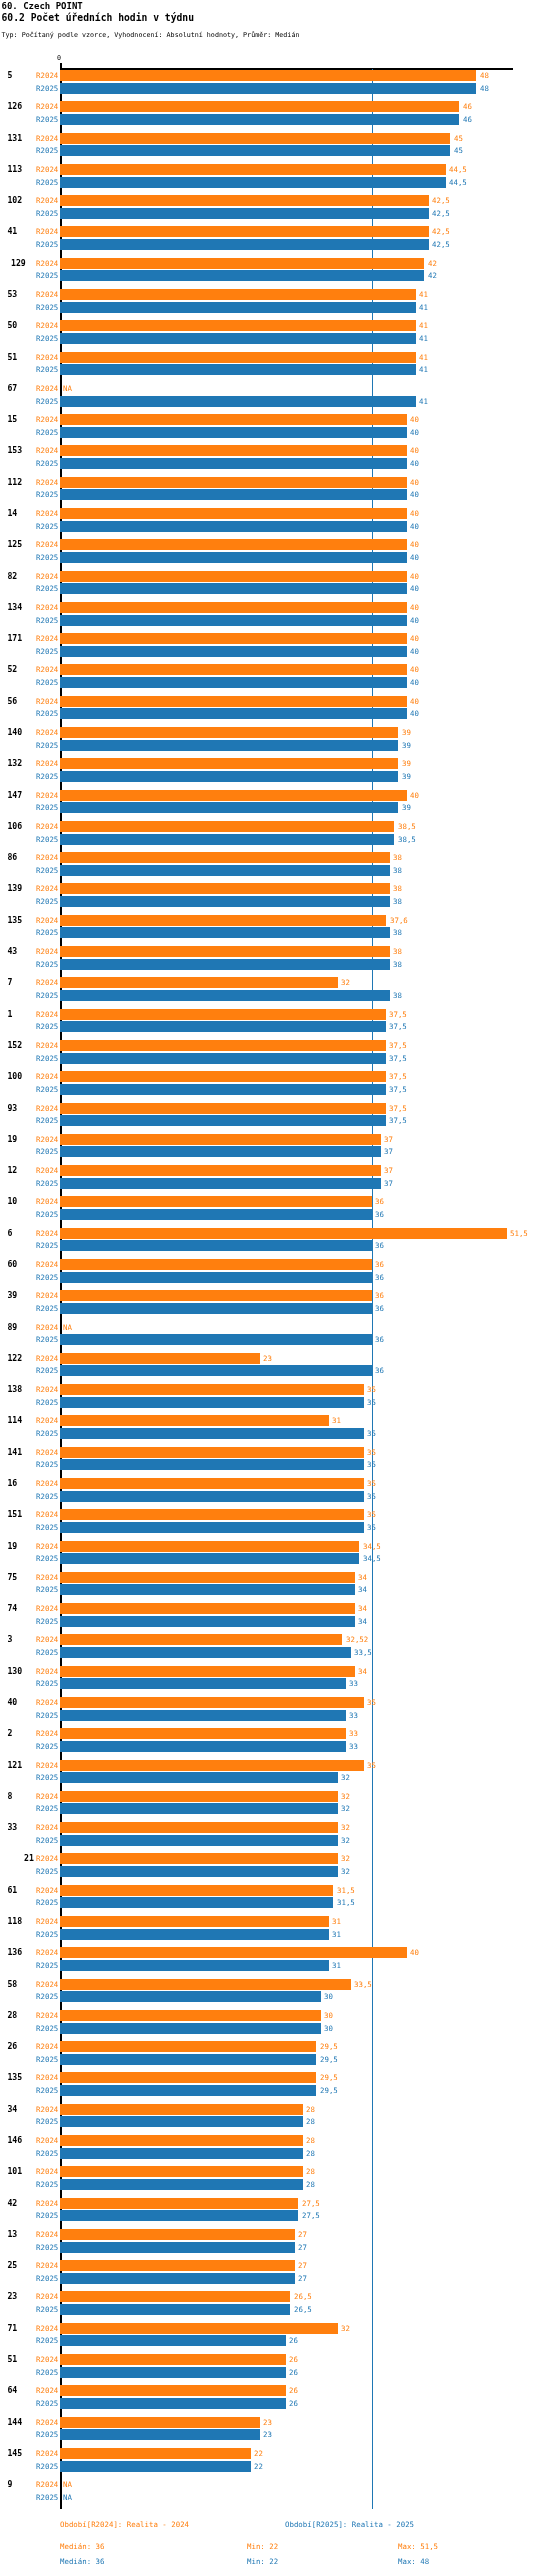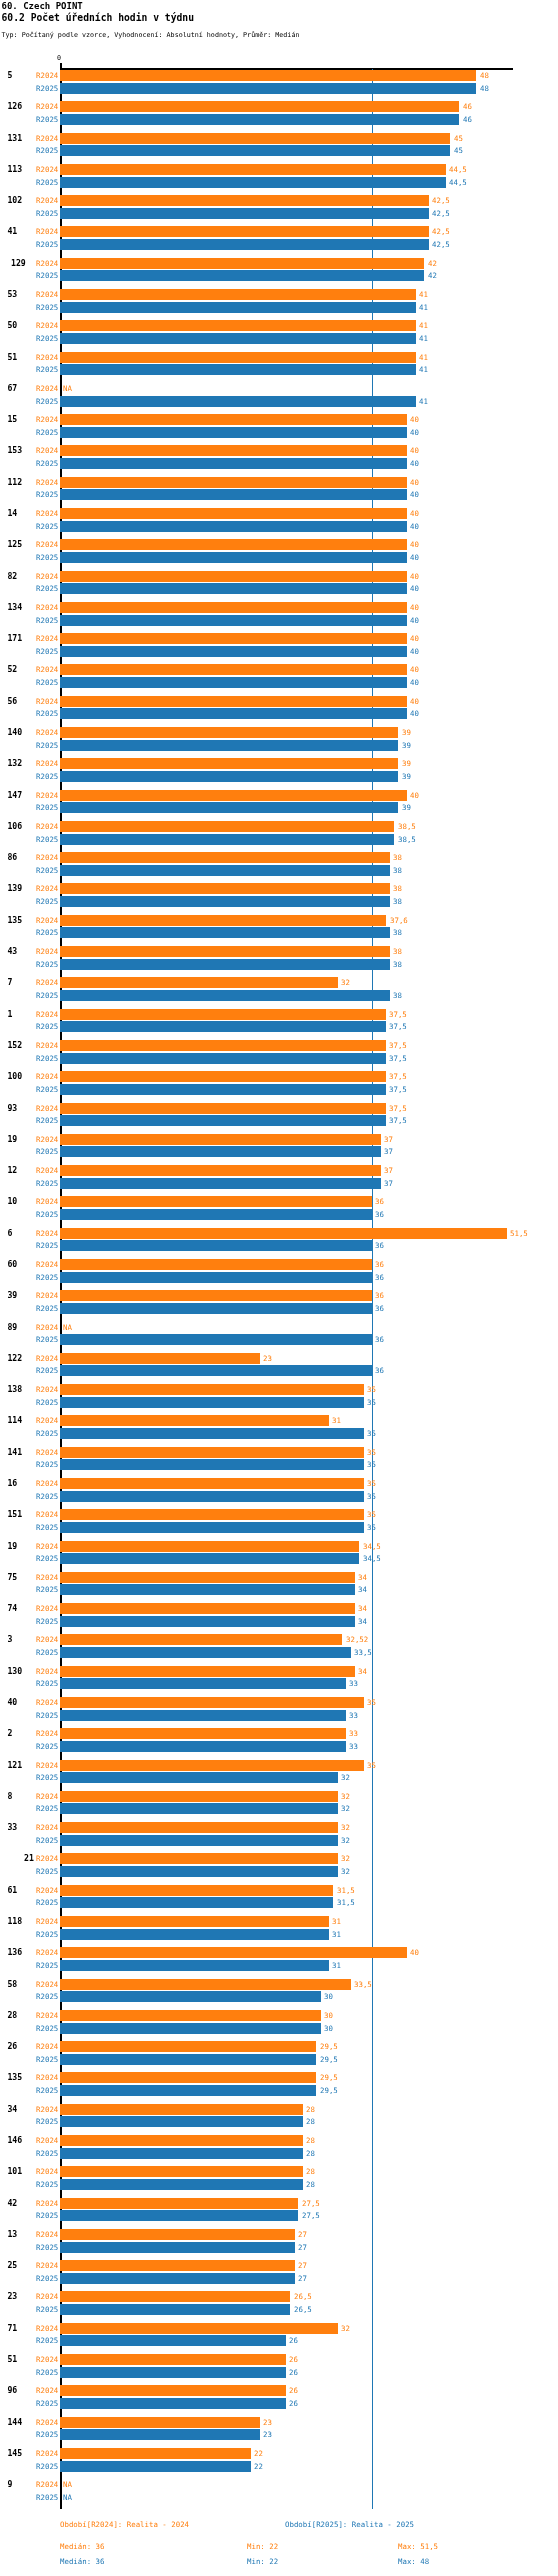--- a/index.html
+++ b/index.html
@@ -549,21 +549,21 @@
       <div class="abs val-label" style="left: 341px; top: 2323px; color: rgb(255, 127, 14);">32</div>
       <div class="abs bar" style="left: 60px; top: 2335px; width: 226px; background: rgb(31, 119, 180);"></div>
       <div class="abs val-label" style="left: 289px; top: 2335px; color: rgb(31, 119, 180);">26</div>
       <div class="abs row-id" style="left: 7.4px; top: 2354px;">51</div>
       <div class="abs series-label c2024" style="left: 22.3px; top: 2354px;">R2024</div>
       <div class="abs series-label c2025" style="left: 22.3px; top: 2367px;">R2025</div>
       <div class="abs bar" style="left: 60px; top: 2354px; width: 226px; background: rgb(255, 127, 14);"></div>
       <div class="abs val-label" style="left: 289px; top: 2354px; color: rgb(255, 127, 14);">26</div>
       <div class="abs bar" style="left: 60px; top: 2367px; width: 226px; background: rgb(31, 119, 180);"></div>
       <div class="abs val-label" style="left: 289px; top: 2367px; color: rgb(31, 119, 180);">26</div>
-      <div class="abs row-id" style="left: 7.4px; top: 2385px;">96</div>
+      <div class="abs row-id" style="left: 7.4px; top: 2385px;">64</div>
       <div class="abs series-label c2024" style="left: 22.3px; top: 2385px;">R2024</div>
       <div class="abs series-label c2025" style="left: 22.3px; top: 2398px;">R2025</div>
       <div class="abs bar" style="left: 60px; top: 2385px; width: 226px; background: rgb(255, 127, 14);"></div>
       <div class="abs val-label" style="left: 289px; top: 2385px; color: rgb(255, 127, 14);">26</div>
       <div class="abs bar" style="left: 60px; top: 2398px; width: 226px; background: rgb(31, 119, 180);"></div>
       <div class="abs val-label" style="left: 289px; top: 2398px; color: rgb(31, 119, 180);">26</div>
       <div class="abs row-id" style="left: 7.4px; top: 2417px;">144</div>
       <div class="abs series-label c2024" style="left: 22.3px; top: 2417px;">R2024</div>
       <div class="abs series-label c2025" style="left: 22.3px; top: 2429px;">R2025</div>
       <div class="abs bar" style="left: 60px; top: 2417px; width: 200px; background: rgb(255, 127, 14);"></div>

